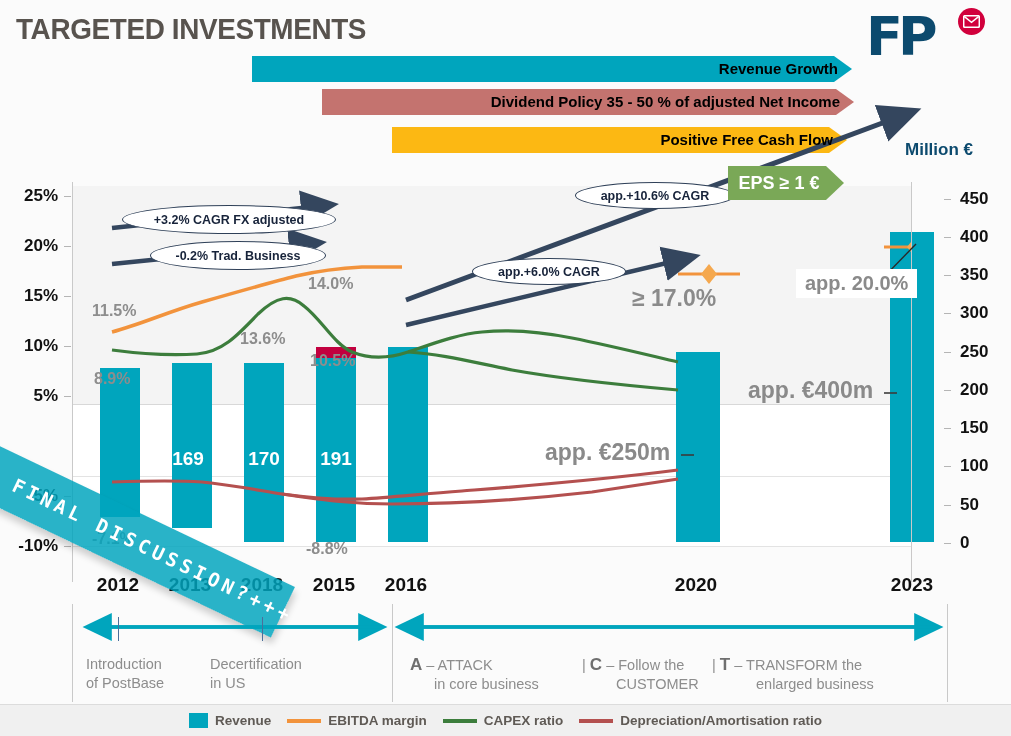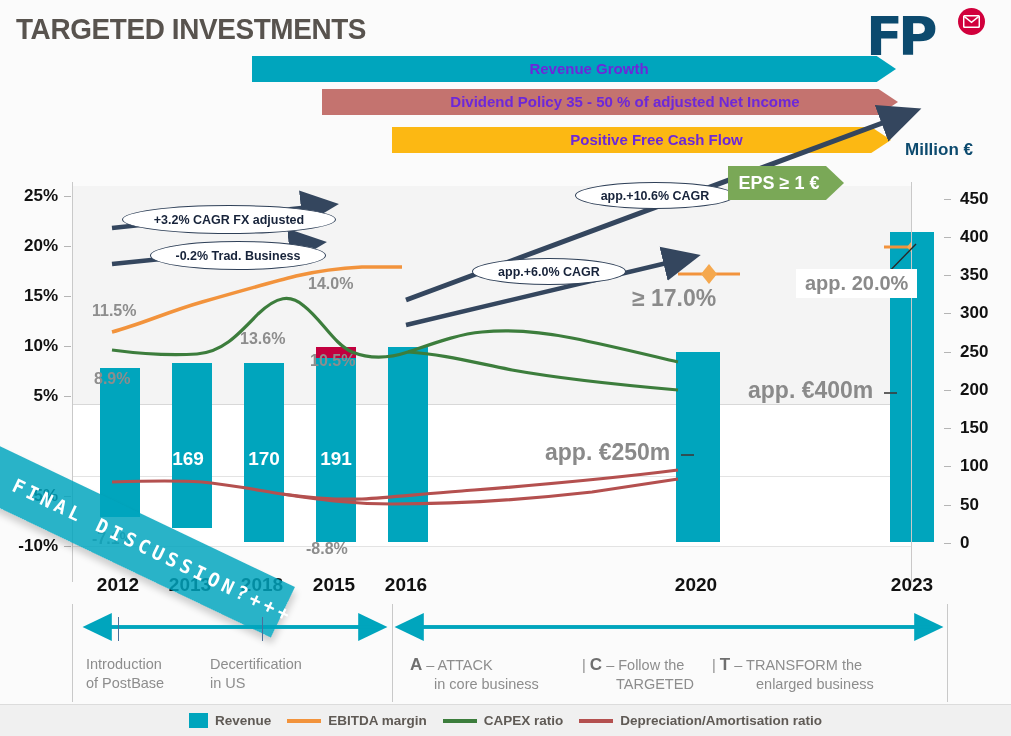--- a/index.html
+++ b/index.html
@@ -26,22 +26,22 @@
   }
   .logo .env{
     position:absolute;left:92px;top:0px;width:27px;height:27px;border-radius:50%;
     background:#d1003c;
   }
   .logo .env svg{position:absolute;left:5px;top:7px;}
 
   
   .banner{
     position:absolute;height:26px;line-height:26px;
-    color:#6d28d9;font-weight:bold;font-size:15px;
-    text-align:center;white-space:nowrap;padding-left:44px;
+    color:#000000;font-weight:bold;font-size:15px;
+    text-align:right;white-space:nowrap;
   }
   .banner .body{position:absolute;left:0;top:0;height:26px;width:100%;}
   .banner .txt{position:relative;z-index:2;display:block;padding-right:14px;}
 
   
   .plot{position:absolute;left:72px;top:186px;width:840px;height:360px;}
   .plot .bandTop{position:absolute;left:0;top:0;right:0;height:218px;background:#f4f4f4;}
   .plot .bandBot{position:absolute;left:0;top:218px;right:0;bottom:0;background:#ffffff;}
   .gl{position:absolute;left:0;right:0;height:1px;background:#e3e3e3;}
   .axisline{position:absolute;width:1px;background:#c9c9c9;}
@@ -335,21 +335,21 @@
   <div class="tltxt" style="left:410px;top:655px;">
     <div><b>A</b>
       <span>– ATTACK</span></div>
     <div style="padding-left:24px;">in core business</div>
   </div>
   <div class="tltxt" style="left:582px;top:655px;">
     <div>
       <span>|</span>
       <b>C</b>
       <span>– Follow the</span></div>
-    <div style="padding-left:34px;">TARGETED</div>
+    <div style="padding-left:34px;">CUSTOMER</div>
   </div>
   <div class="tltxt" style="left:712px;top:655px;">
     <div>
       <span>|</span>
       <b>T</b>
       <span>– TRANSFORM the</span></div>
     <div style="padding-left:44px;">enlarged business</div>
   </div>
 
   <div class="legend">

